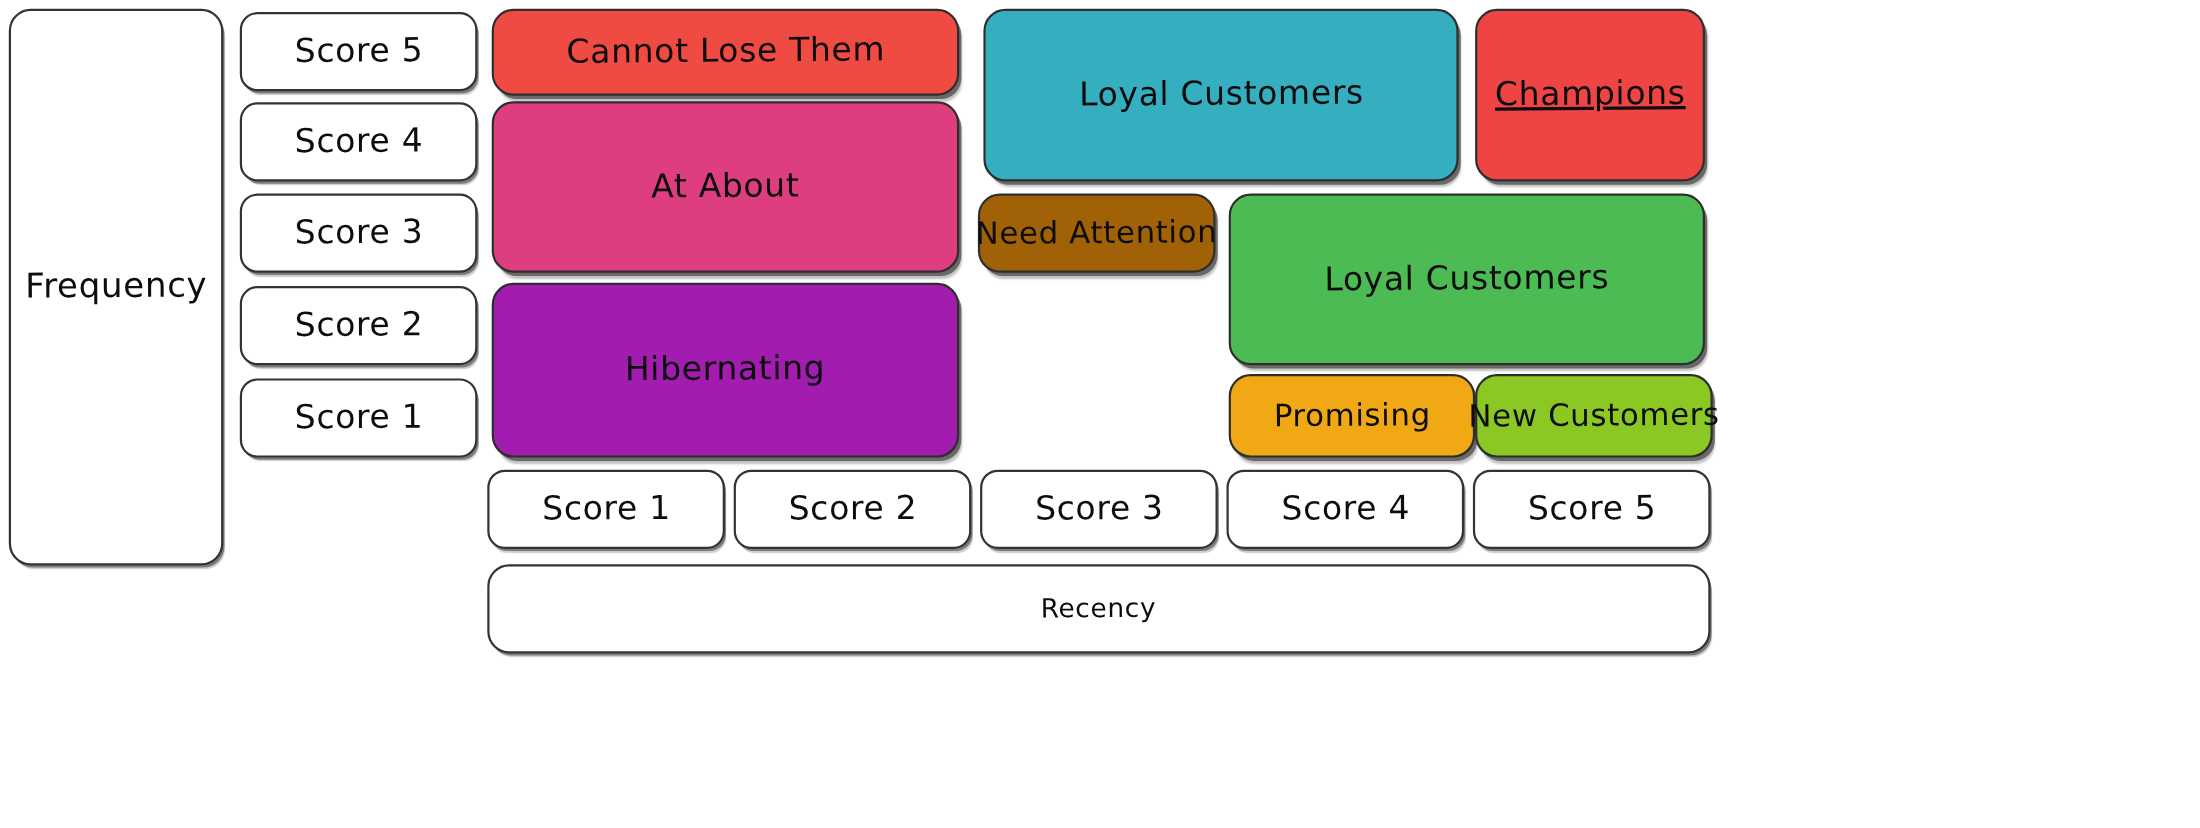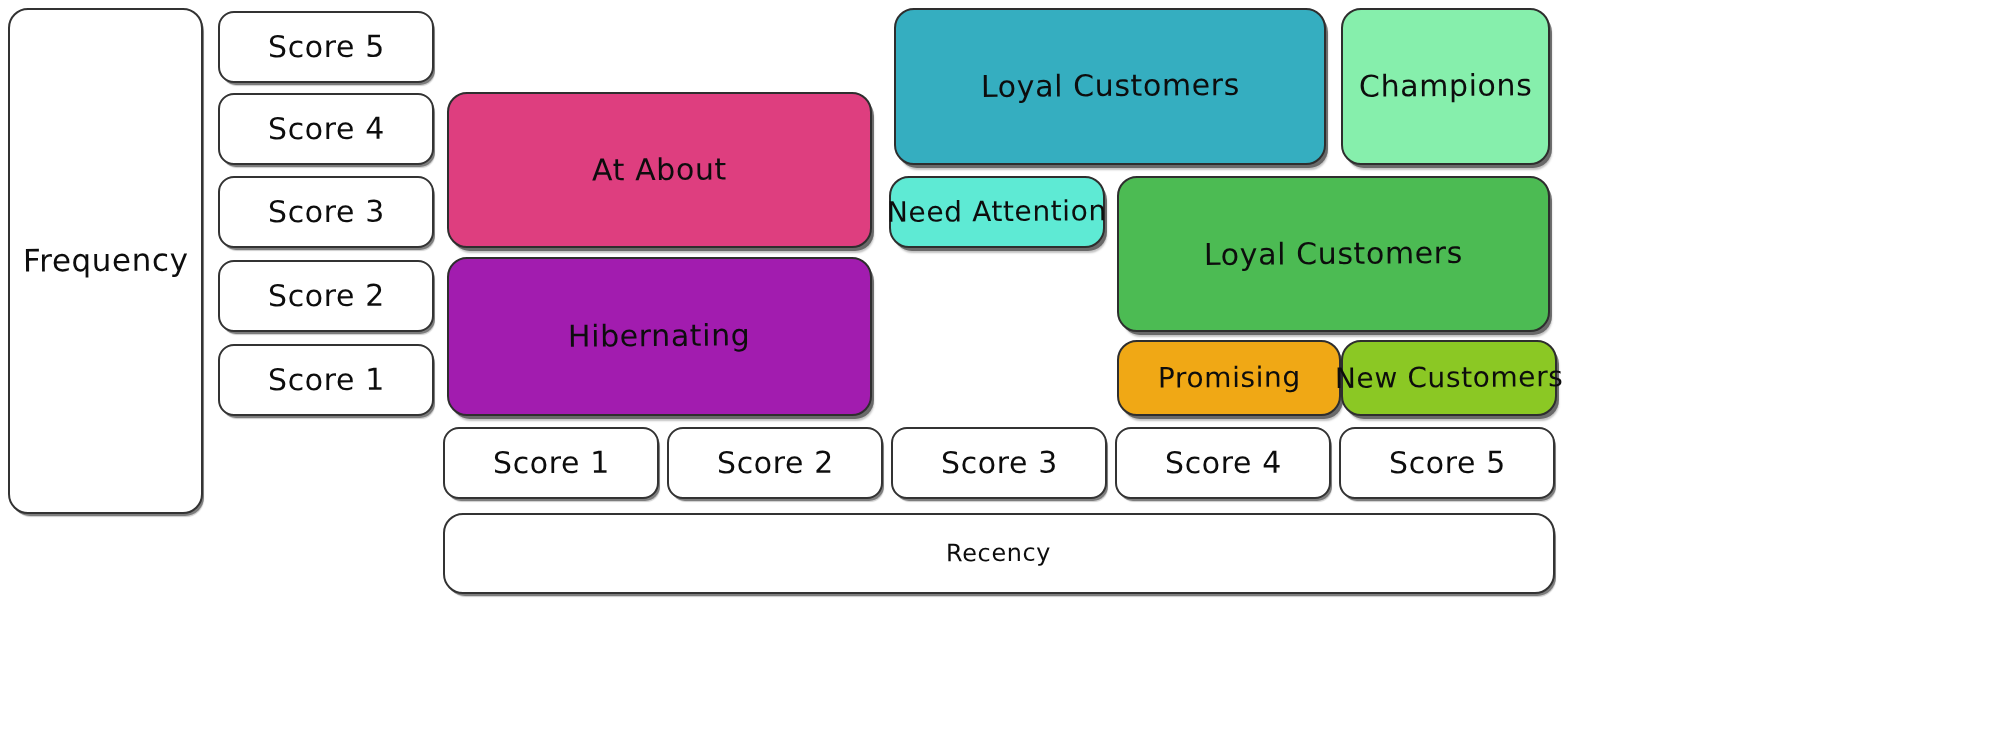--- a/index.html
+++ b/index.html
@@ -90,38 +90,41 @@
   <div class="box plain" style="left:218px; top:176px; width:216px; height:72px;">
     <span class="lbl">Score 3</span>
   </div>
   <div class="box plain" style="left:218px; top:260px; width:216px; height:72px;">
     <span class="lbl">Score 2</span>
   </div>
   <div class="box plain" style="left:218px; top:344px; width:216px; height:72px;">
     <span class="lbl">Score 1</span>
   </div>
 
+  <div class="box seg" style="left:447px; top:8px; width:425px; height:79px; background:#EF4B42;">
+    <span class="lbl">Cannot Lose Them</span>
+  </div>
 
   <div class="box seg" style="left:447px; top:92px; width:425px; height:156px; background:#DE3E7F;">
     <span class="lbl">At About</span>
   </div>
 
   <div class="box seg" style="left:447px; top:257px; width:425px; height:159px; background:#a21caf;align-items:center;">
     <span class="lbl">Hibernating</span>
   </div>
 
   <div class="box seg" style="left:894px; top:8px; width:432px; height:157px; background:#35AEC0;">
     <span class="lbl">Loyal Customers</span>
   </div>
 
-  <div class="box seg" style="left:1341px; top:8px; width:209px; height:157px; background:#86efac;">
+  <div class="box seg" style="left:1341px; top:8px; width:209px; height:157px; background:#ef4444;text-decoration:underline;">
     <span class="lbl">Champions</span>
   </div>
 
-  <div class="box seg small" style="left:889px; top:176px; width:216px; height:72px; background:#5eead4;">
+  <div class="box seg small" style="left:889px; top:176px; width:216px; height:72px; background:#a16207;">
     <span class="lbl">Need Attention</span>
   </div>
 
   <div class="box seg" style="left:1117px; top:176px; width:433px; height:156px; background:#4CBB53;">
     <span class="lbl">Loyal Customers</span>
   </div>
 
 
   <div class="box seg small" style="left:1117px; top:340px; width:224px; height:76px; background:#F0A815;">
     <span class="lbl">Promising</span>

